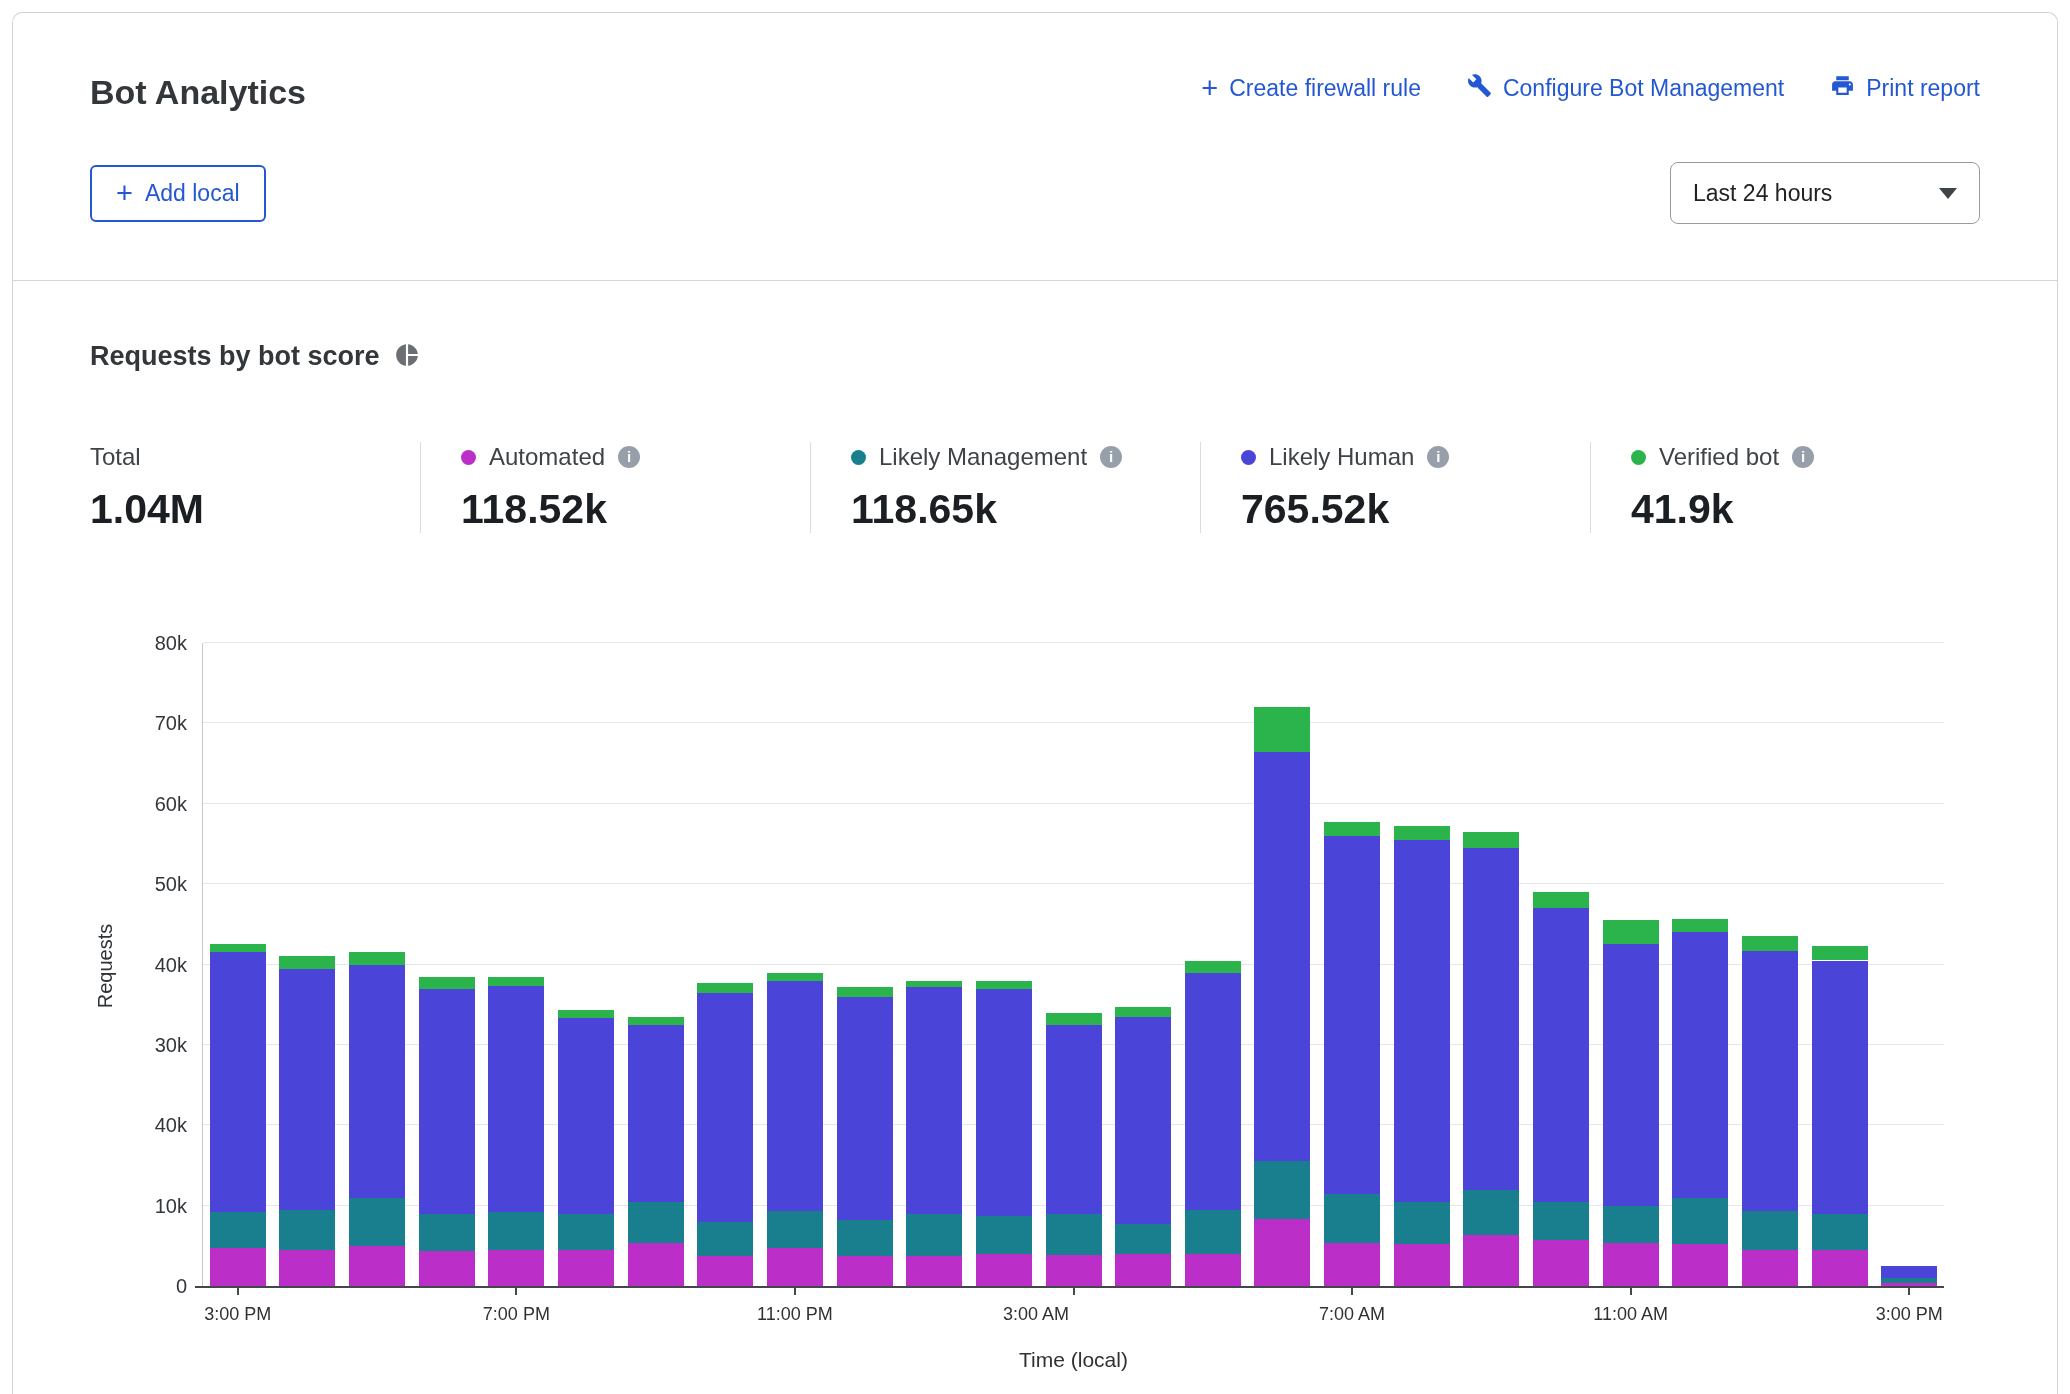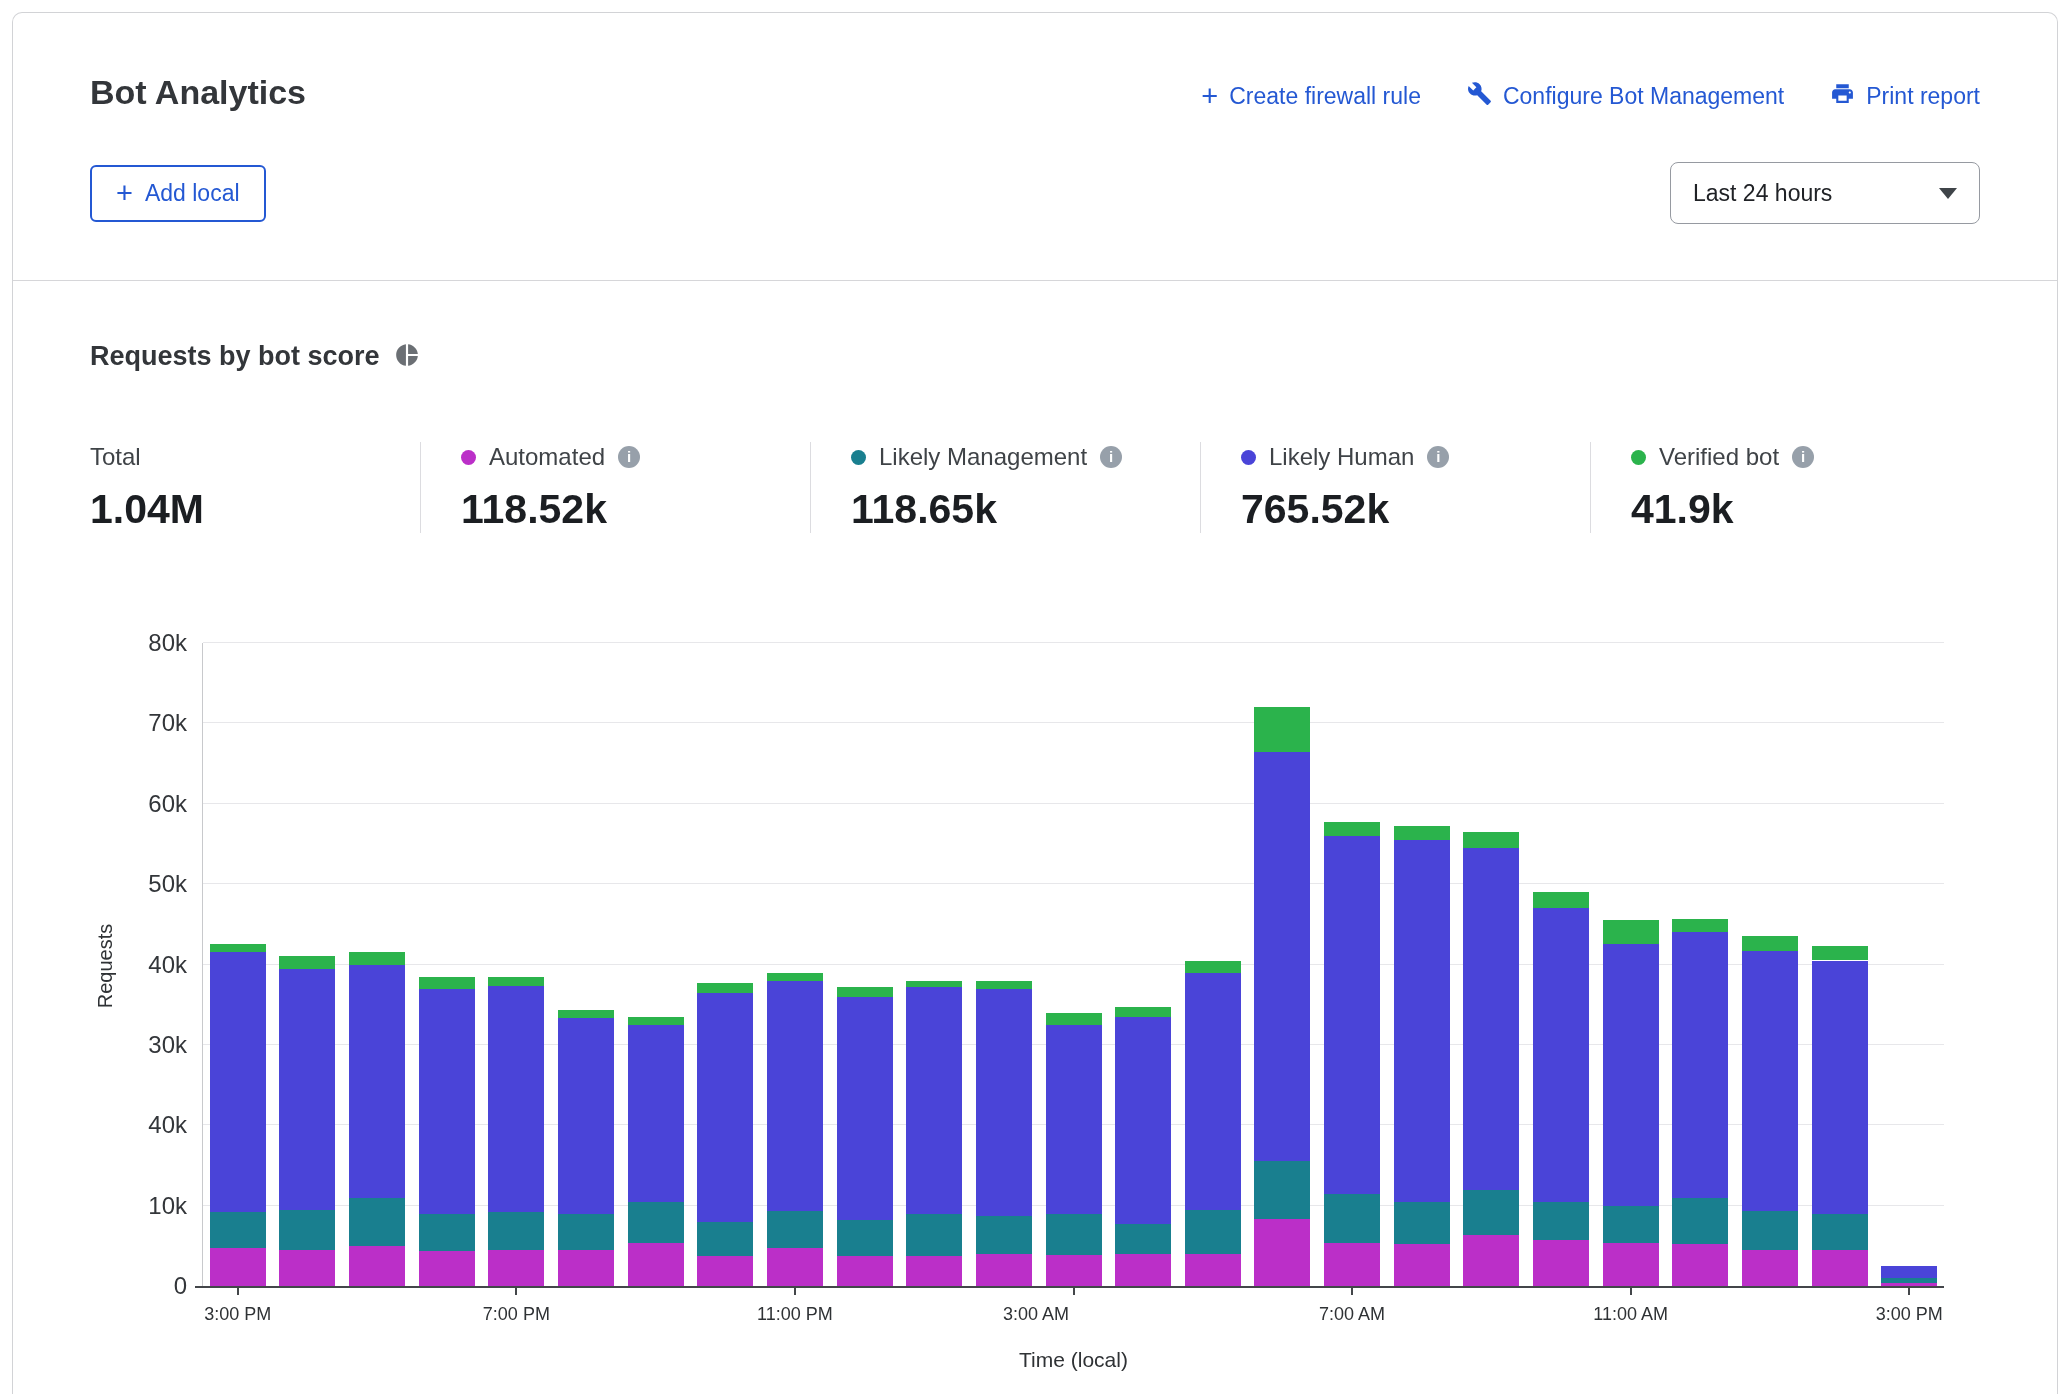--- a/index.html
+++ b/index.html
@@ -13,21 +13,21 @@
     width: 2046px;
     min-height: 1382px;
     margin: 12px 12px 0 12px;
     border: 1px solid #d2d3d6;
     border-bottom: none;
     border-radius: 10px 10px 0 0;
     background: #fff;
   }
   
   .card-header { padding: 60px 77px 56px 77px; border-bottom: 1px solid #d6d6d9; }
-  .header-top { display: flex; justify-content: space-between; align-items: flex-end; }
+  .header-top { display: flex; justify-content: space-between; align-items: flex-start; }
   .page-title { font-size: 34px; font-weight: 700; color: #33363a; }
   .header-actions { display: flex; align-items: center; gap: 46px; }
   .action-link {
     display: inline-flex; align-items: center; gap: 11px;
     color: #2458d3; font-size: 23px; font-weight: 500; cursor: pointer;
     text-decoration: none; white-space: nowrap;
   }
   .action-link svg { width: 25px; height: 25px; fill: #2458d3; }
   .plus-glyph { font-size: 29px; font-weight: 500; line-height: 1; }
   .header-row2 { margin-top: 50px; display: flex; justify-content: space-between; align-items: center; }
@@ -69,21 +69,21 @@
   
   .chart-wrap { position: relative; height: 785px; margin-top: 90px; }
   .chart-plot {
     position: absolute; left: 112px; right: 36px; top: 20px; bottom: 120px;
     border-left: 1px solid #c8c9cc;
     border-bottom: 2px solid #43464a;
   }
   .gridline { position: absolute; left: 0; right: 0; height: 1px; background: #e7e7ea; }
   .ytick-label {
     position: absolute; right: calc(100% + 16px); transform: translateY(50%);
-    font-size: 24px; color: #33363a; white-space: nowrap;
+    font-size: 20px; color: #33363a; white-space: nowrap;
   }
   .bar-seg { position: absolute; }
   .xtick { position: absolute; top: 100%; width: 2px; height: 9px; background: #43464a; transform: translateX(-50%); }
   .xtick-label {
     position: absolute; top: calc(100% + 18px); transform: translateX(-50%);
     font-size: 18px; color: #2f3235; white-space: nowrap;
   }
   .x-axis-title {
     position: absolute; top: calc(100% + 62px); left: 50%; transform: translateX(-50%);
     font-size: 21px; color: #2f3235; white-space: nowrap;

